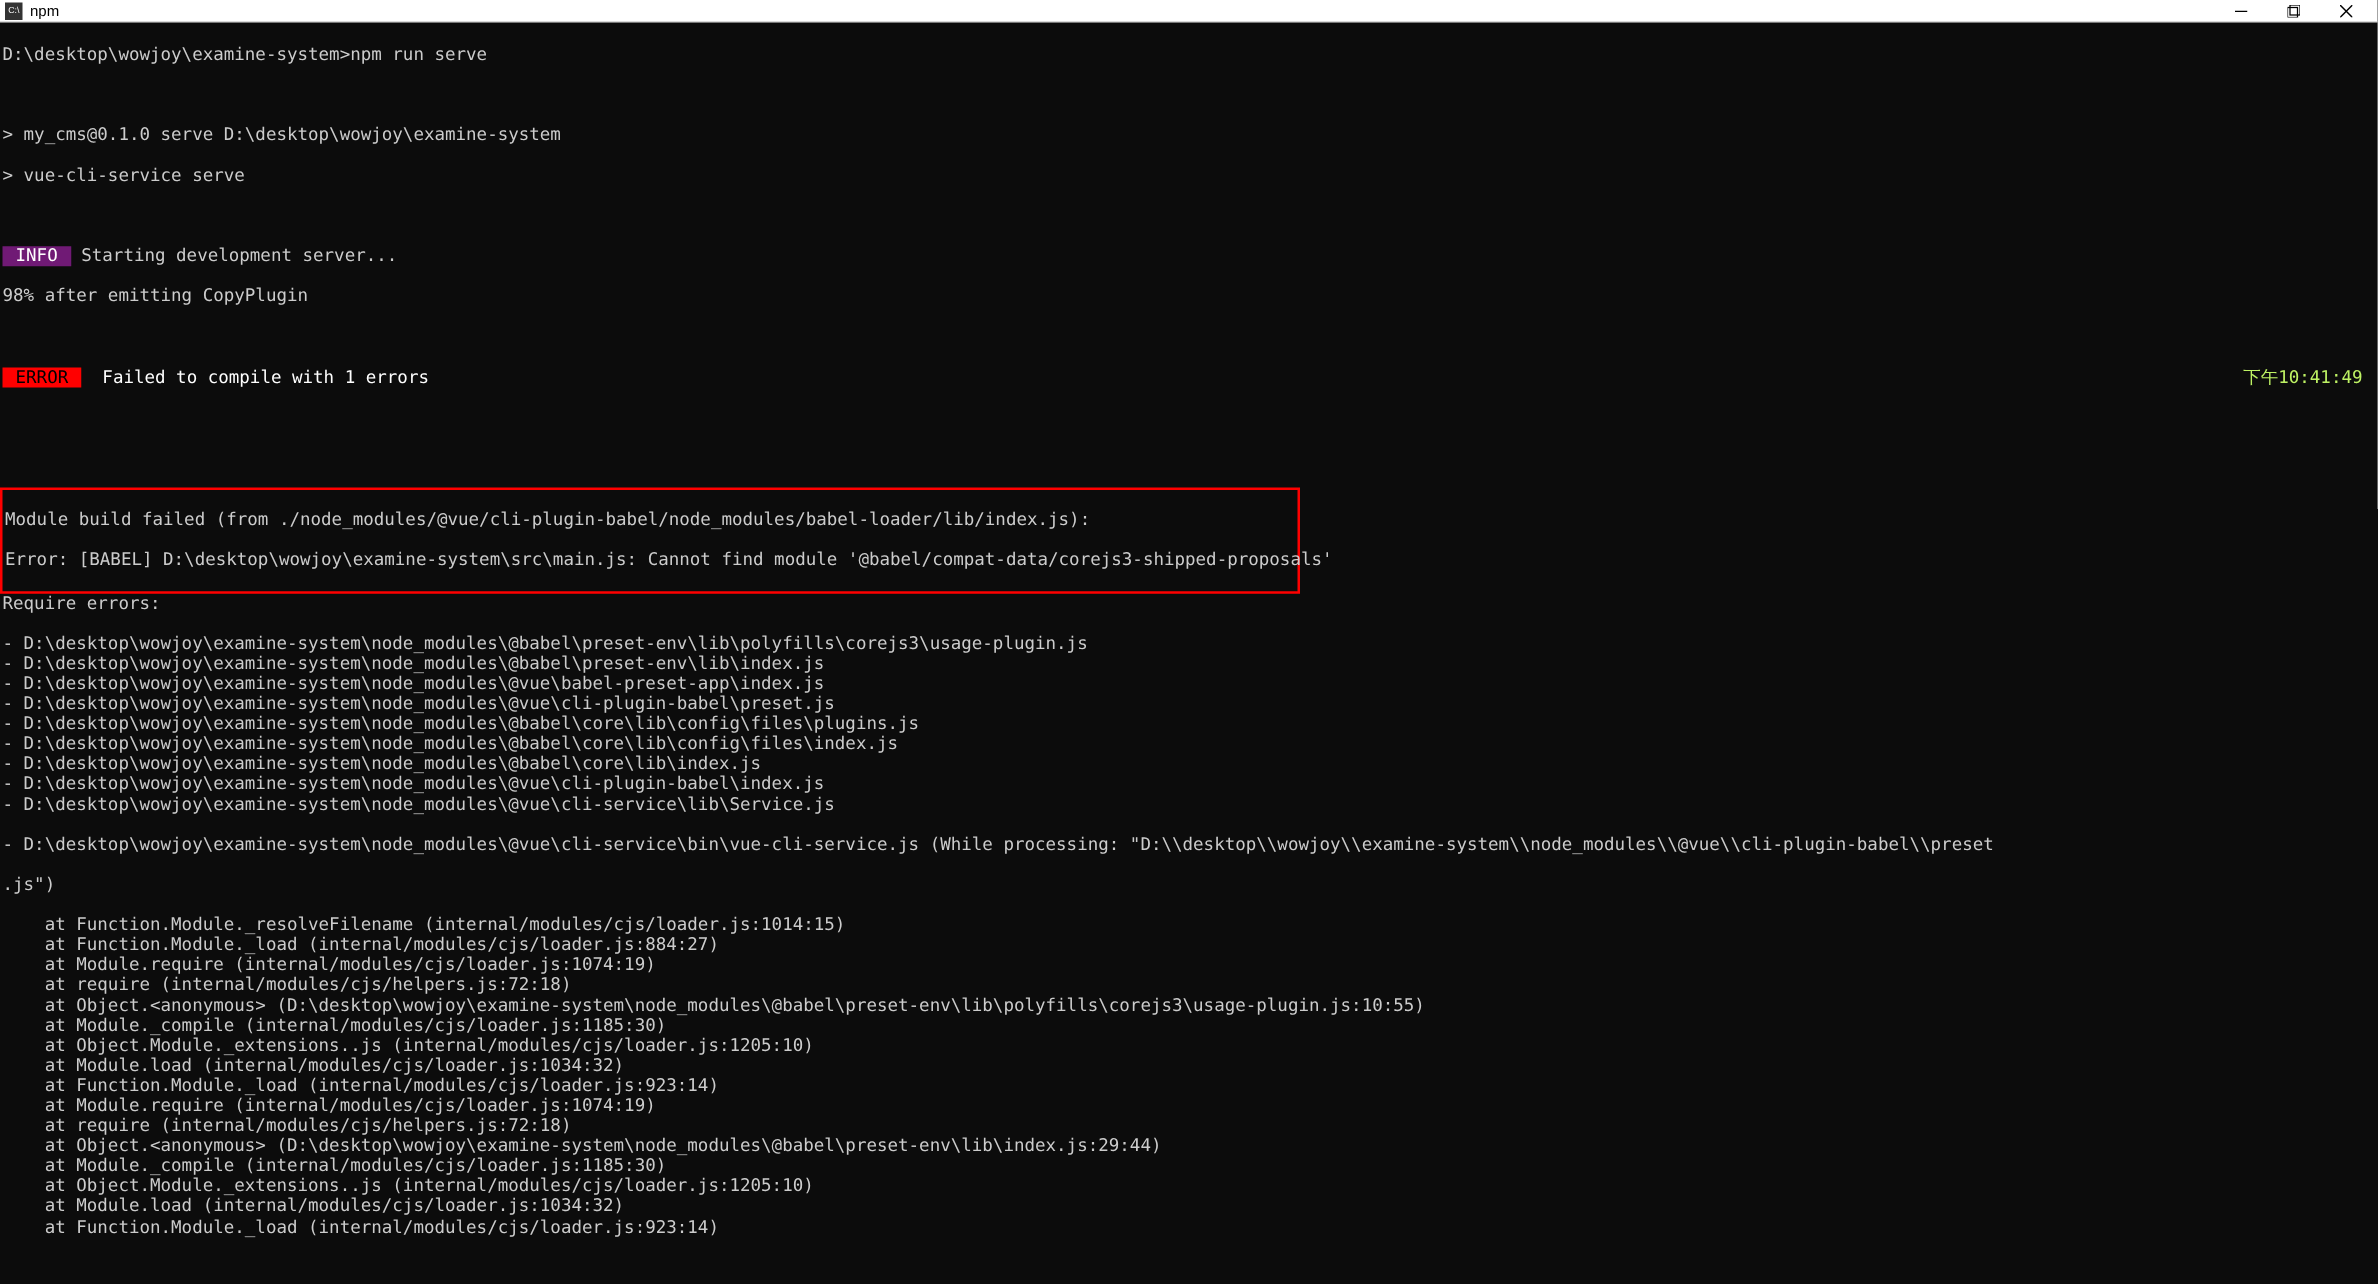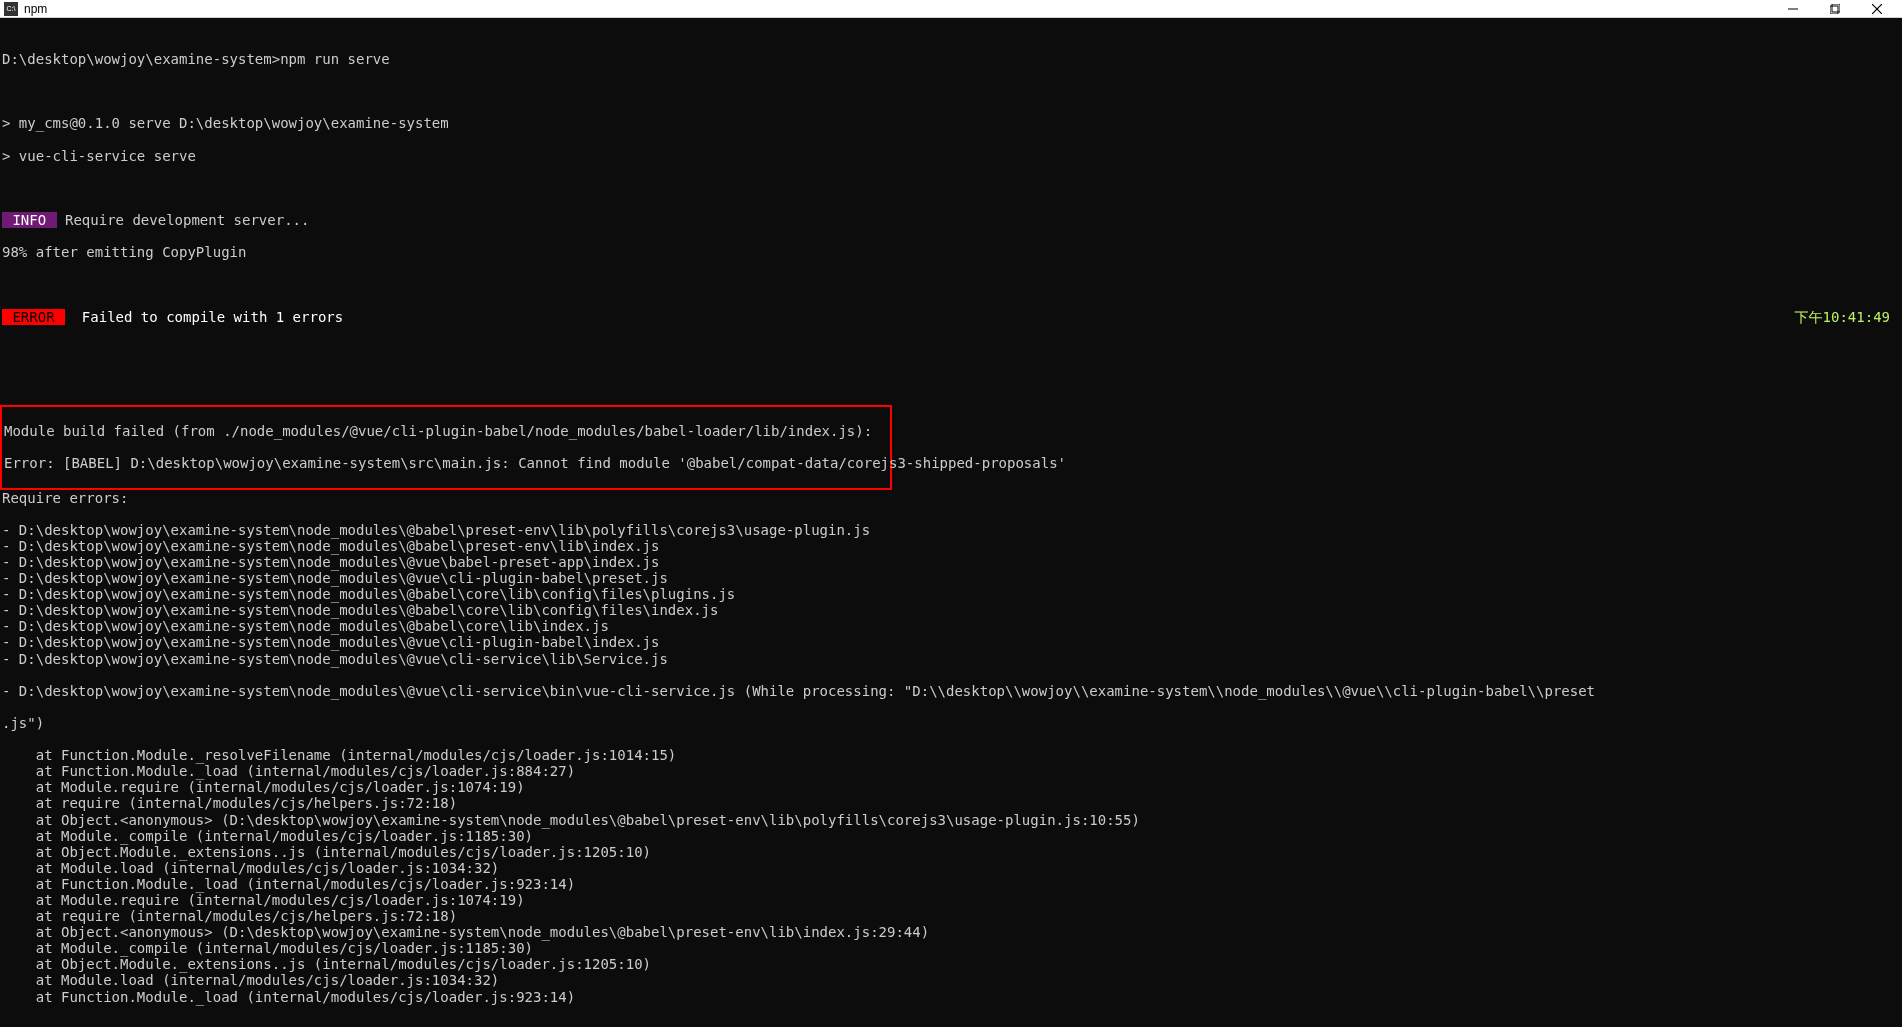--- a/index.html
+++ b/index.html
@@ -54,21 +54,21 @@
       display: flex;
       align-items: center;
       justify-content: center;
       font-family: Arial, sans-serif;
       font-size: 12px;
       cursor: pointer;
     }
     .terminal {
       background: #0c0c0c;
       color: #cccccc;
-      padding: 17px 0px;
+      padding: 2px 0px;
       line-height: 1.15;
       height: calc(1027px - 18px);
       overflow: hidden;
       white-space: pre;
     }
     .line {
       min-height: 16px;
       padding: 0 2px;
     }
     .info-badge {
@@ -92,21 +92,21 @@
     .timestamp-right {
       float: right;
       color: #bef264;
       margin-right: 10px;
     }
     .highlight-box {
       border: 2px solid #ff0000;
       padding: 0px 2px;
       margin: 0;
       display: inline-block;
-      width: 892px;
+      width: 1040px;
     }
     .highlight-box .line {
       padding: 0;
     }
     .clearfix::after {
       content: "";
       display: table;
       clear: both;
     }
   </style>
@@ -138,21 +138,21 @@
     </div>
   </div>
 </div>
 
 <div class="terminal">
 <div class="line">D:\desktop\wowjoy\examine-system&gt;npm run serve</div>
 <div class="line">&nbsp;</div>
 <div class="line">&gt; my_cms@0.1.0 serve D:\desktop\wowjoy\examine-system</div>
 <div class="line">&gt; vue-cli-service serve</div>
 <div class="line">&nbsp;</div>
-<div class="line"><span class="info-badge"> INFO </span><span> Require development server...</span></div>
+<div class="line"><span class="info-badge"> INFO </span><span> Starting development server...</span></div>
 <div class="line">98% after emitting CopyPlugin</div>
 <div class="line">&nbsp;</div>
 <div class="line clearfix"><span class="error-badge-big"> ERROR </span><span class="error-text">  Failed to compile with 1 errors</span><span class="timestamp-right">下午10:41:49</span></div>
 <div class="line">&nbsp;</div>
 <div class="line">&nbsp;</div>
 <div class="highlight-box">
 <div class="line">Module build failed (from ./node_modules/@vue/cli-plugin-babel/node_modules/babel-loader/lib/index.js):</div>
 <div class="line">Error: [BABEL] D:\desktop\wowjoy\examine-system\src\main.js: Cannot find module '@babel/compat-data/corejs3-shipped-proposals'</div>
 </div>
 <div class="line">Require errors:</div>

